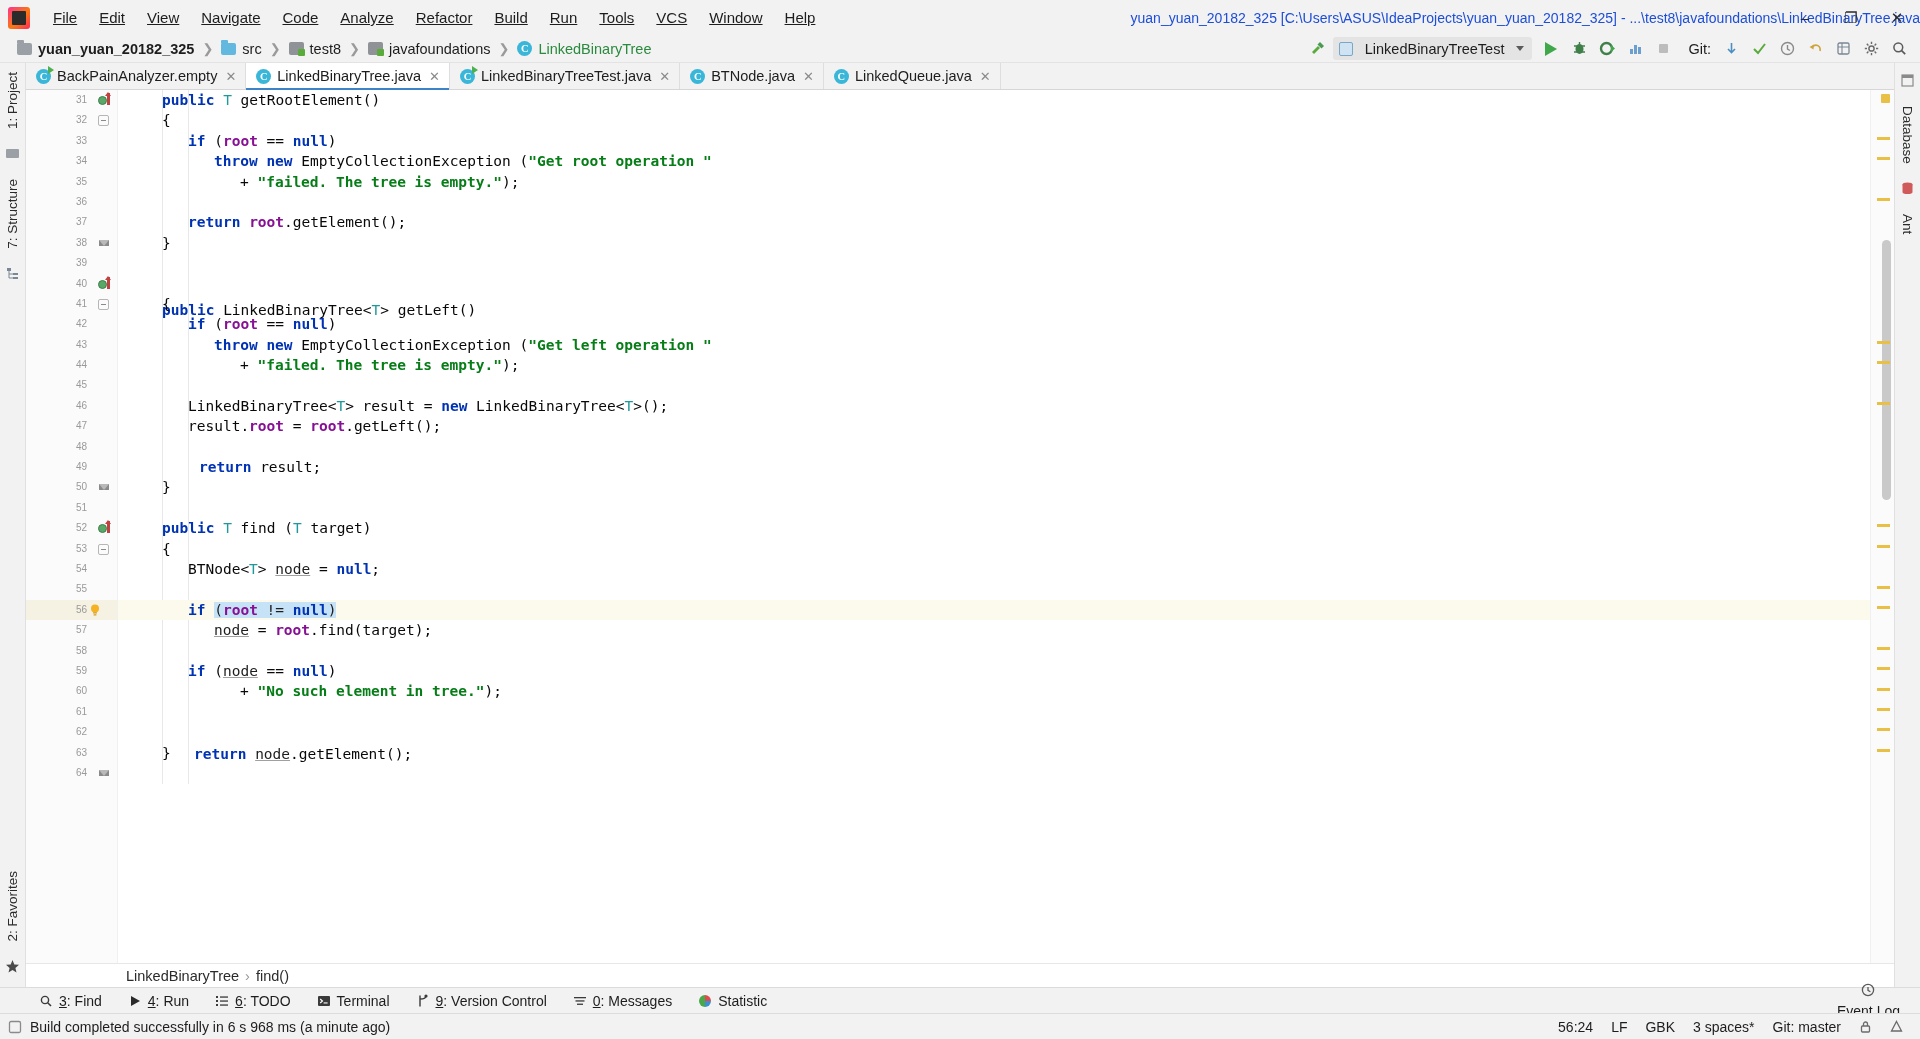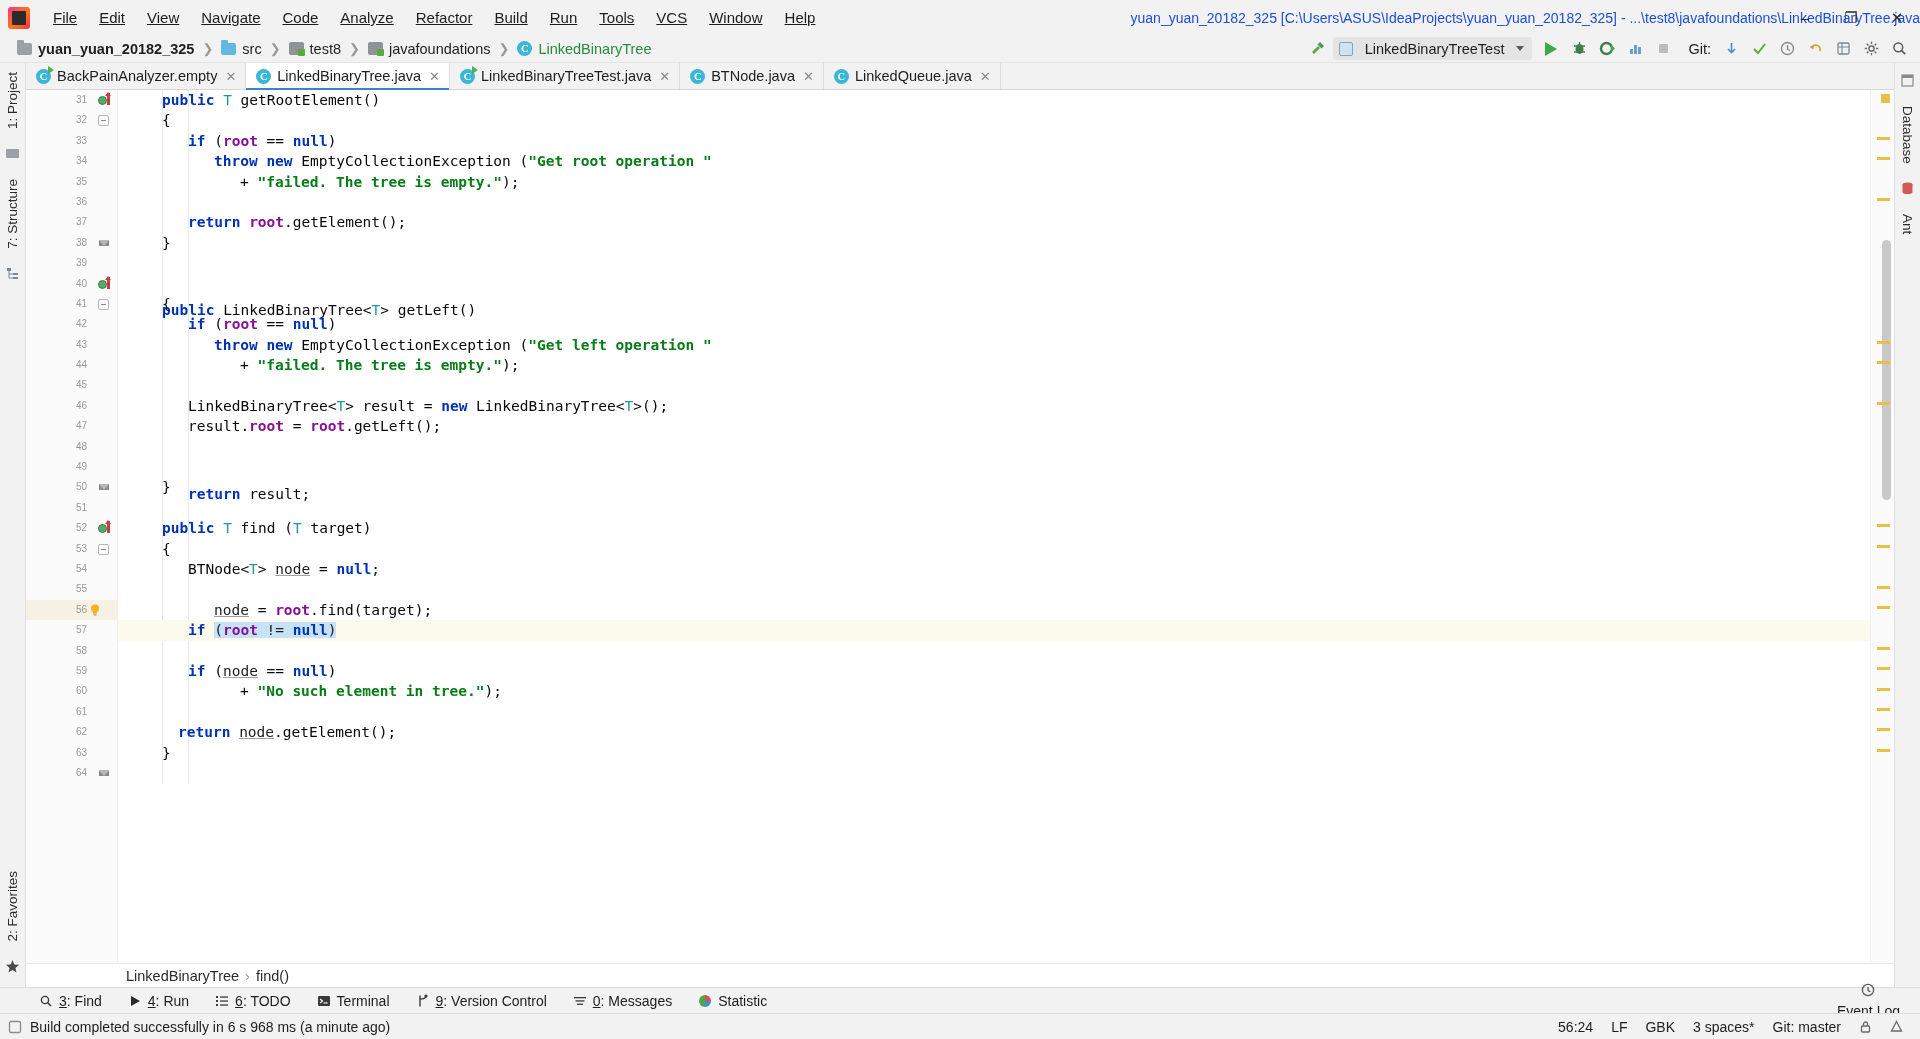--- a/index.html
+++ b/index.html
@@ -497,34 +497,34 @@
             <div class="row"><span class="code-line" style="left: 18px;"></span></div>
             <div class="row"><span class="code-line" style="left: 44px; margin-top: 26px;"><span class="kw">public</span> <span class="pln">LinkedBinaryTree&lt;</span><span class="ty">T</span><span class="pln">&gt; getLeft()</span></span></div>
             <div class="row"><span class="code-line" style="left: 44px;"><span class="pln">{</span></span></div>
             <div class="row"><span class="code-line" style="left: 70px;"><span class="kw">if</span> <span class="pln">(</span><span class="fld">root</span> <span class="pln">==</span> <span class="kw">null</span><span class="pln">)</span></span></div>
             <div class="row"><span class="code-line" style="left: 96px;"><span class="kw">throw new</span> <span class="pln">EmptyCollectionException (</span><span class="str">"Get left operation "</span></span></div>
             <div class="row"><span class="code-line" style="left: 122px;"><span class="pln">+ </span><span class="str">"failed. The tree is empty."</span><span class="pln">);</span></span></div>
             <div class="row"><span class="code-line" style="left: 70px;"></span></div>
             <div class="row"><span class="code-line" style="left: 70px;"><span class="pln">LinkedBinaryTree&lt;</span><span class="ty">T</span><span class="pln">&gt; result = </span><span class="kw">new</span> <span class="pln">LinkedBinaryTree&lt;</span><span class="ty">T</span><span class="pln">&gt;();</span></span></div>
             <div class="row"><span class="code-line" style="left: 70px;"><span class="pln">result.</span><span class="fld">root</span><span class="pln"> = </span><span class="fld">root</span><span class="pln">.getLeft();</span></span></div>
             <div class="row"><span class="code-line" style="left: 70px;"></span></div>
-            <div class="row"><span class="code-line" style="left: 70px; margin-top: 27px;"><span class="kw">return</span> <span class="pln">result;</span></span></div>
+            <div class="row"><span class="code-line" style="left: 81px;"><span class="kw">return</span> <span class="pln">result;</span></span></div>
             <div class="row"><span class="code-line" style="left: 44px;"><span class="pln">}</span></span></div>
             <div class="row"><span class="code-line" style="left: 18px;"></span></div>
             <div class="row"><span class="code-line" style="left: 44px;"><span class="kw">public</span> <span class="ty">T</span> <span class="pln">find (</span><span class="ty">T</span><span class="pln"> target)</span></span></div>
             <div class="row"><span class="code-line" style="left: 44px;"><span class="pln">{</span></span></div>
             <div class="row"><span class="code-line" style="left: 70px;"><span class="pln">BTNode&lt;</span><span class="ty">T</span><span class="pln">&gt; </span><span class="und">node</span><span class="pln"> = </span><span class="kw">null</span><span class="pln">;</span></span></div>
             <div class="row"><span class="code-line" style="left: 70px;"></span></div>
+            <div class="row highlight"><span class="code-line" style="left: 70px;"><span class="kw">if</span> <span class="selp">(</span><span class="fld selp">root</span><span class="selp"> != </span><span class="kw selp">null</span><span class="selp">)</span></span></div>
             <div class="row"><span class="code-line" style="left: 96px;"><span class="und">node</span><span class="pln"> = </span><span class="fld">root</span><span class="pln">.find(target);</span></span></div>
-            <div class="row highlight"><span class="code-line" style="left: 70px;"><span class="kw">if</span> <span class="selp">(</span><span class="fld selp">root</span><span class="selp"> != </span><span class="kw selp">null</span><span class="selp">)</span></span></div>
             <div class="row"><span class="code-line" style="left: 70px;"></span></div>
             <div class="row"><span class="code-line" style="left: 70px;"><span class="kw">if</span> <span class="pln">(</span><span class="und">node</span><span class="pln"> == </span><span class="kw">null</span><span class="pln">)</span></span></div>
             <div class="row"><span class="code-line" style="left: 122px;"><span class="pln">+ </span><span class="str">"No such element in tree."</span><span class="pln">);</span></span></div>
             <div class="row"><span class="code-line" style="left: 70px;"></span></div>
-            <div class="row"><span class="code-line" style="left: 60px;"><span class="kw">return</span> <span class="und">node</span><span class="pln">.getElement();</span></span></div>
+            <div class="row"><span class="code-line" style="left: 76px; margin-top: 22px;"><span class="kw">return</span> <span class="und">node</span><span class="pln">.getElement();</span></span></div>
             <div class="row"><span class="code-line" style="left: 44px;"><span class="pln">}</span></span></div>
           </div>
         <div class="markers" id="markers">
           <div class="scroll-thumb" style="top:150px;height:260px;"></div>
         <div class="marker" style="top: 47px;"></div>
             <div class="marker" style="top: 67px;"></div>
             <div class="marker" style="top: 108px;"></div>
             <div class="marker" style="top: 251px;"></div>
             <div class="marker" style="top: 271px;"></div>
             <div class="marker" style="top: 312px;"></div>

